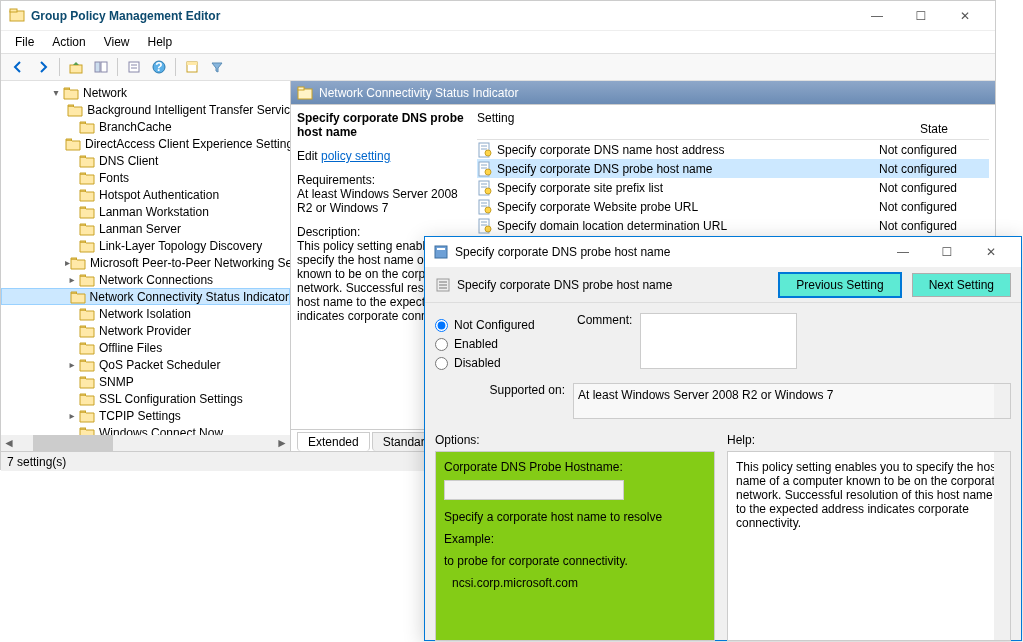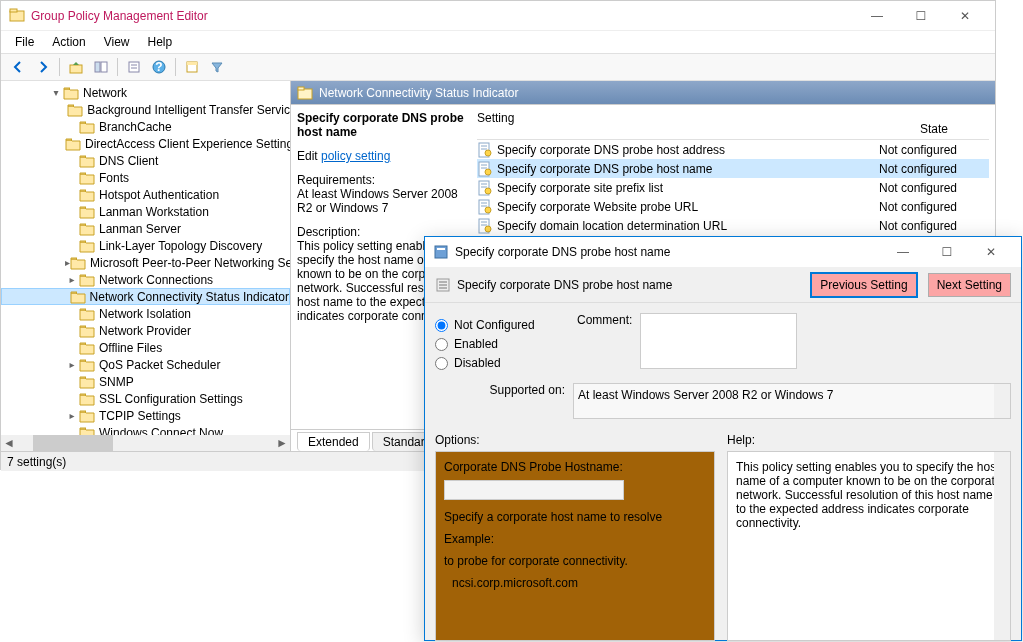--- a/index.html
+++ b/index.html
@@ -1,20 +1,20 @@
 <!DOCTYPE html>
 <html><head>
 <meta charset="utf-8">
 <style>
 * { box-sizing: border-box; margin: 0; padding: 0; font-family: "Segoe UI", Tahoma, sans-serif; font-size: 12px; }
 body { background: #fff; width: 1023px; height: 642px; overflow: hidden; position: relative; }
 .main-window { position: absolute; top: 0; left: 0; width: 996px; height: 470px; border: 1px solid #ccc; background: #fff; }
 .titlebar { height: 30px; background: #fff; display: flex; align-items: center; padding: 0 8px; border-bottom: 1px solid #eee; }
 .titlebar .icon { width: 16px; height: 16px; margin-right: 6px; }
-.titlebar .title { flex: 1; color: #be185d; }
+.titlebar .title { flex: 1; color: #0c4a6e; font-weight: bold; }
 .win-controls { display: flex; }
 .win-controls div { width: 44px; height: 30px; display: flex; align-items: center; justify-content: center; color: #555; cursor: pointer; }
 .menubar { height: 22px; display: flex; align-items: center; padding: 0 6px; gap: 2px; }
 .menubar span { padding: 2px 8px; cursor: pointer; }
 .toolbar { height: 28px; display: flex; align-items: center; padding: 0 6px; gap: 3px; border-top: 1px solid #e0e0e0; border-bottom: 1px solid #e0e0e0; background: #f8f8f8; }
 .toolbar .tbtn { width: 22px; height: 22px; display: flex; align-items: center; justify-content: center; cursor: pointer; border: 1px solid transparent; }
 .content-area { display: flex; height: calc(470px - 30px - 22px - 28px - 20px); }
 .tree-panel { width: 290px; border-right: 1px solid #ccc; overflow: hidden; position: relative; }
 .tree { padding: 3px 0; overflow-y: auto; height: calc(100% - 16px); }
 .tree-item { display: flex; align-items: center; padding: 1px 0 1px 0; white-space: nowrap; cursor: pointer; height: 17px; }
@@ -46,35 +46,35 @@
 .tab { padding: 2px 10px; border: 1px solid #ccc; border-bottom: none; background: #f0f0f0; margin-right: 2px; cursor: pointer; border-radius: 0 0 4px 4px; }
 .tab.active { background: #fff; }
 .statusbar { height: 20px; border-top: 1px solid #ccc; padding: 2px 6px; display: flex; align-items: center; background: #f0f0f0; }
 
 
 .dialog { position: absolute; left: 424px; top: 236px; width: 598px; height: 405px; background: #f0f0f0; border: 1px solid #0078d7; box-shadow: 0 4px 20px rgba(0,0,0,0.2); }
 .dlg-titlebar { height: 30px; background: #fff; display: flex; align-items: center; padding: 0 8px; }
 .dlg-titlebar .title { flex: 1; }
 .dlg-header { height: 36px; background: #f0f0f0; display: flex; align-items: center; padding: 0 10px; gap: 10px; border-bottom: 1px solid #ddd; }
 .dlg-header .hleft { flex: 1; display: flex; align-items: center; gap: 6px; }
-.btn { padding: 4px 8px; background: #fca5a5; border: 1px solid #adadad; cursor: pointer; }
+.btn { padding: 4px 16px; background: #5eead4; border: 1px solid #adadad; cursor: pointer; }
 .btn.primary { border: 2px solid #0078d7; }
 .dlg-body { padding: 10px; }
 .dlg-row1 { display: flex; gap: 12px; }
 .state-col { width: 130px; }
 .radio-row { display: flex; align-items: center; gap: 6px; margin: 5px 0; }
 .radio-row input { margin: 0; }
 .comment-col { flex: 1; display: flex; gap: 8px; }
 .comment-col textarea { flex: 1; height: 56px; border: 1px solid #ccc; resize: none; background: #fff; }
 .supported-row { display: flex; gap: 8px; margin-top: 8px; align-items: flex-start; }
 .supported-row .lbl { width: 130px; text-align: right; }
 .supported-row .val { flex: 1; border: 1px solid #ccc; background: #f8f8f8; padding: 4px; height: 36px; }
 .dlg-row2 { display: flex; gap: 12px; margin-top: 14px; }
 .options-col { width: 280px; }
-.options-col .box { border: 1px solid #ccc; background: #a16207; padding: 8px; height: 190px; margin-top: 4px; }
+.options-col .box { border: 1px solid #ccc; background: #84cc16; padding: 8px; height: 190px; margin-top: 4px; }
 .options-col input[type=text] { width: 180px; border: 1px solid #ccc; background: #f4f4f4; padding: 2px; margin: 6px 0 10px; }
 .help-col { flex: 1; }
 .help-col .box { border: 1px solid #ccc; background: #fff; padding: 8px; height: 190px; margin-top: 4px; overflow-y: auto; }
 .sb-v { position: absolute; right: 0; top: 0; bottom: 0; width: 16px; background: #f0f0f0; }
 </style>
 </head>
 <body>
 
 <div class="main-window">
   <div class="titlebar">
@@ -362,21 +362,21 @@
           </div>
           <div id="grid-rows">
               <div class="grid-row">
                 <div class="c1">
                   <span class="gicon"><svg viewBox="0 0 16 16">
                       <rect x="2" y="1" width="10" height="14" fill="#fff" stroke="#8aa8c8"></rect>
                       <line x1="4" y1="4" x2="10" y2="4" stroke="#8aa8c8"></line>
                       <line x1="4" y1="7" x2="10" y2="7" stroke="#8aa8c8"></line>
                       <circle cx="11" cy="11" r="3" fill="#ffd54a" stroke="#c9a227"></circle>
                     </svg></span>
-                  <span>Specify corporate DNS probe host address</span>
+                  <span>Specify corporate DNS name host address</span>
                 </div>
                 <div class="c2">Not configured</div>
               </div>
               <div class="grid-row sel">
                 <div class="c1">
                   <span class="gicon"><svg viewBox="0 0 16 16">
                       <rect x="2" y="1" width="10" height="14" fill="#fff" stroke="#8aa8c8"></rect>
                       <line x1="4" y1="4" x2="10" y2="4" stroke="#8aa8c8"></line>
                       <line x1="4" y1="7" x2="10" y2="7" stroke="#8aa8c8"></line>
                       <circle cx="11" cy="11" r="3" fill="#ffd54a" stroke="#c9a227"></circle>

